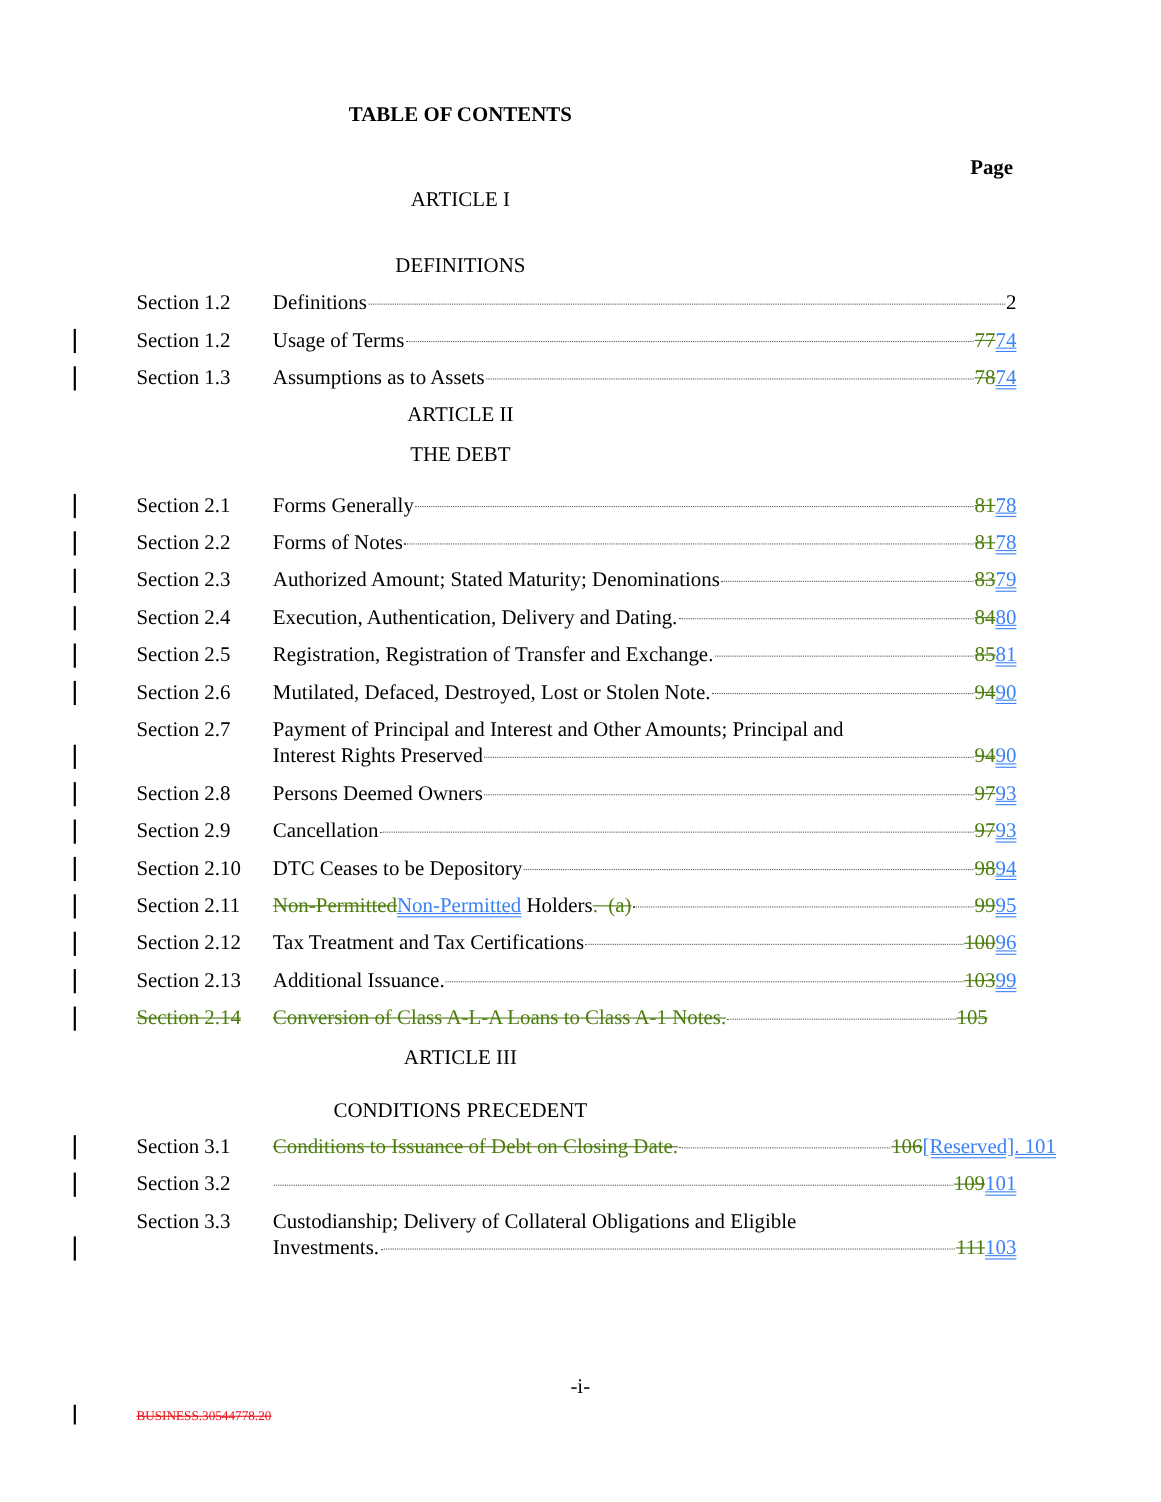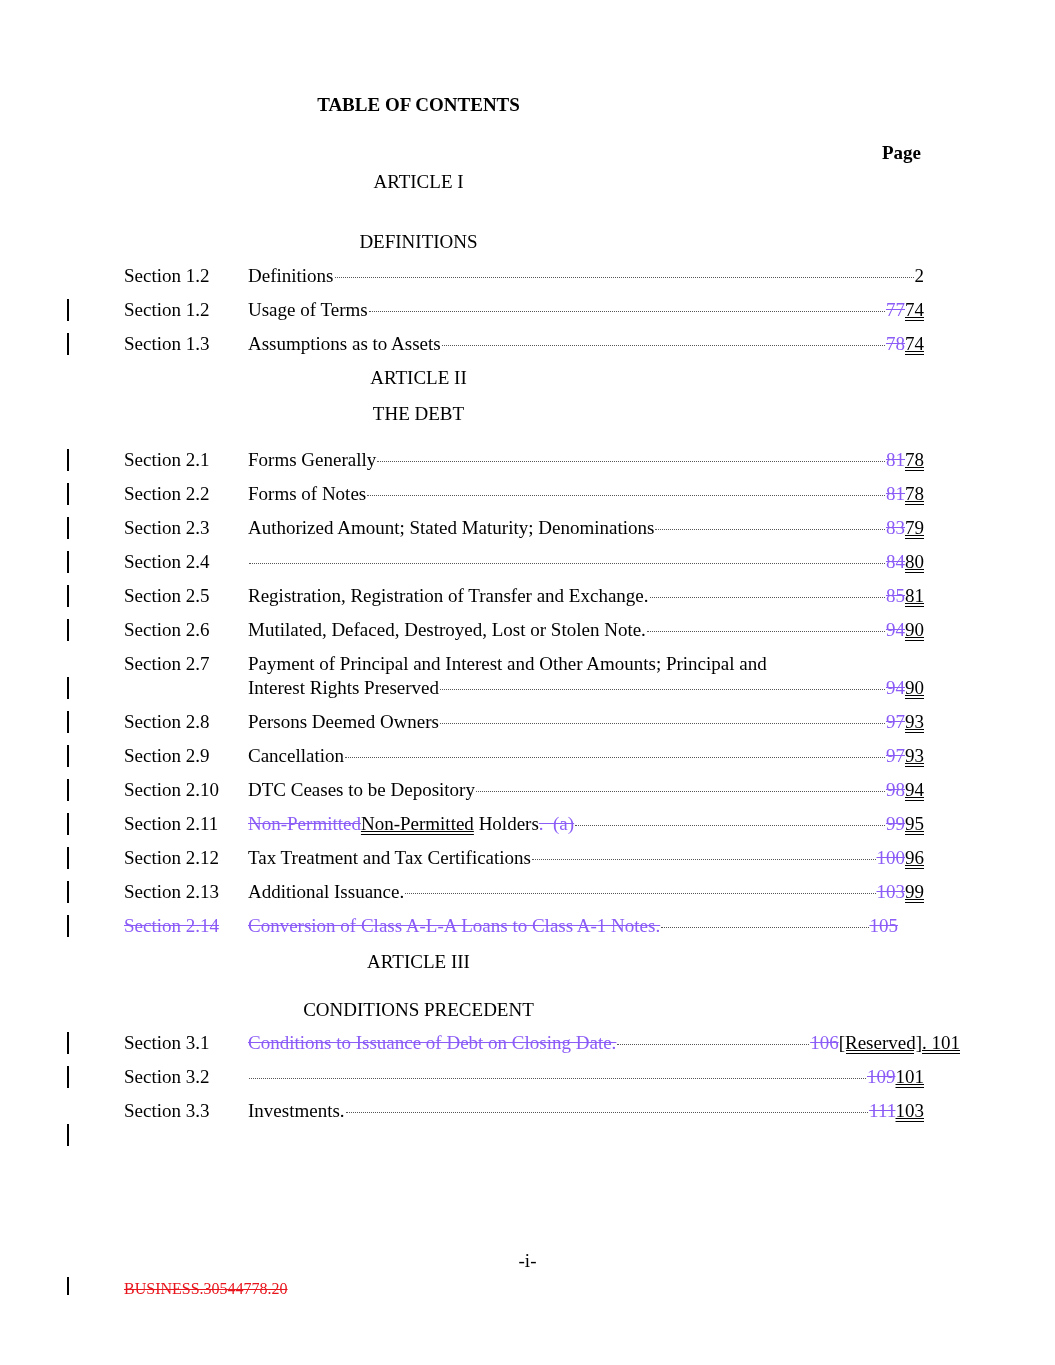--- a/index.html
+++ b/index.html
@@ -9,25 +9,25 @@
   .toc-title { top: 94px; font-weight: bold; }
   .page-label { position: absolute; top: 142px; right: 134px; font-weight: bold; }
   .article { height: 24px; line-height: 24px; }
   .row { position: absolute; left: 124px; width: 800px; line-height: 24px; }
   .row .num { position: absolute; left: 0; top: 0; white-space: nowrap; }
   .row .body { position: absolute; left: 124px; right: 0; top: 0; }
   .line { display: flex; align-items: baseline; white-space: nowrap; }
   .line .title { flex: 0 0 auto; }
   .line .dots { flex: 1 1 auto; border-bottom: 1px dotted #555; margin: 0 1px; height: 0; position: relative; top: -4px; min-width: 10px; }
   .line .pg { flex: 0 0 auto; }
-  .del { color: #8b5cf6; text-decoration: line-through; }
-  .ins { color: #000000; text-decoration: underline double; }
+  .del { color: #4d7c0f; text-decoration: line-through; }
+  .ins { color: #3b82f6; text-decoration: underline double; }
   .bar { position: absolute; left: 67px; width: 2px; height: 22px; background: #000; }
   .footer-page { position: absolute; top: 1250px; left: 0; width: 1055px; text-align: center; font-size: 19px; }
-  .footer-doc { position: absolute; top: 1280px; left: 124px; font-size: 16px; color: #e8141c; text-decoration: line-through; }
+  .footer-doc { position: absolute; top: 1280px; left: 124px; font-size: 12px; color: #e8141c; text-decoration: line-through; }
 </style>
 </head>
 <body>
 
 <div class="center toc-title">TABLE OF CONTENTS</div>
 <div class="page-label">Page</div>
 
 <div class="center article" style="top:170px">ARTICLE I</div>
 <div class="center article" style="top:230px">DEFINITIONS</div>
 
@@ -103,20 +103,21 @@
     <span class="pg"><span class="del">83</span><span class="ins">79</span></span>
   </div>
     </div>
 </div>
 
 <div class="bar" style="top:551px"></div>
 <div class="row" style="top:550px">
   <span class="num">Section 2.4</span>
   <div class="body">
       <div class="line">
+    <span class="title">Execution, Authentication, Delivery and Dating.</span>
     <span class="dots"></span>
     <span class="pg"><span class="del">84</span><span class="ins">80</span></span>
   </div>
     </div>
 </div>
 
 <div class="bar" style="top:585px"></div>
 <div class="row" style="top:584px">
   <span class="num">Section 2.5</span>
   <div class="body">
@@ -260,20 +261,21 @@
     <span class="dots"></span>
     <span class="pg"><span class="del">109</span><span class="ins">101</span></span>
   </div>
     </div>
 </div>
 
 <div class="bar" style="top:1124px"></div>
 <div class="row" style="top:1099px">
   <span class="num">Section 3.3</span>
   <div class="body">
+    <div>Custodianship; Delivery of Collateral Obligations and Eligible</div>
     <div class="line">
       <span class="title">Investments.</span>
       <span class="dots"></span>
       <span class="pg"><span class="del">111</span><span class="ins">103</span></span>
     </div>
   </div>
 </div>
 
 <div class="footer-page">-i-</div>
 <div class="bar" style="top:1277px; height:18px;"></div>

